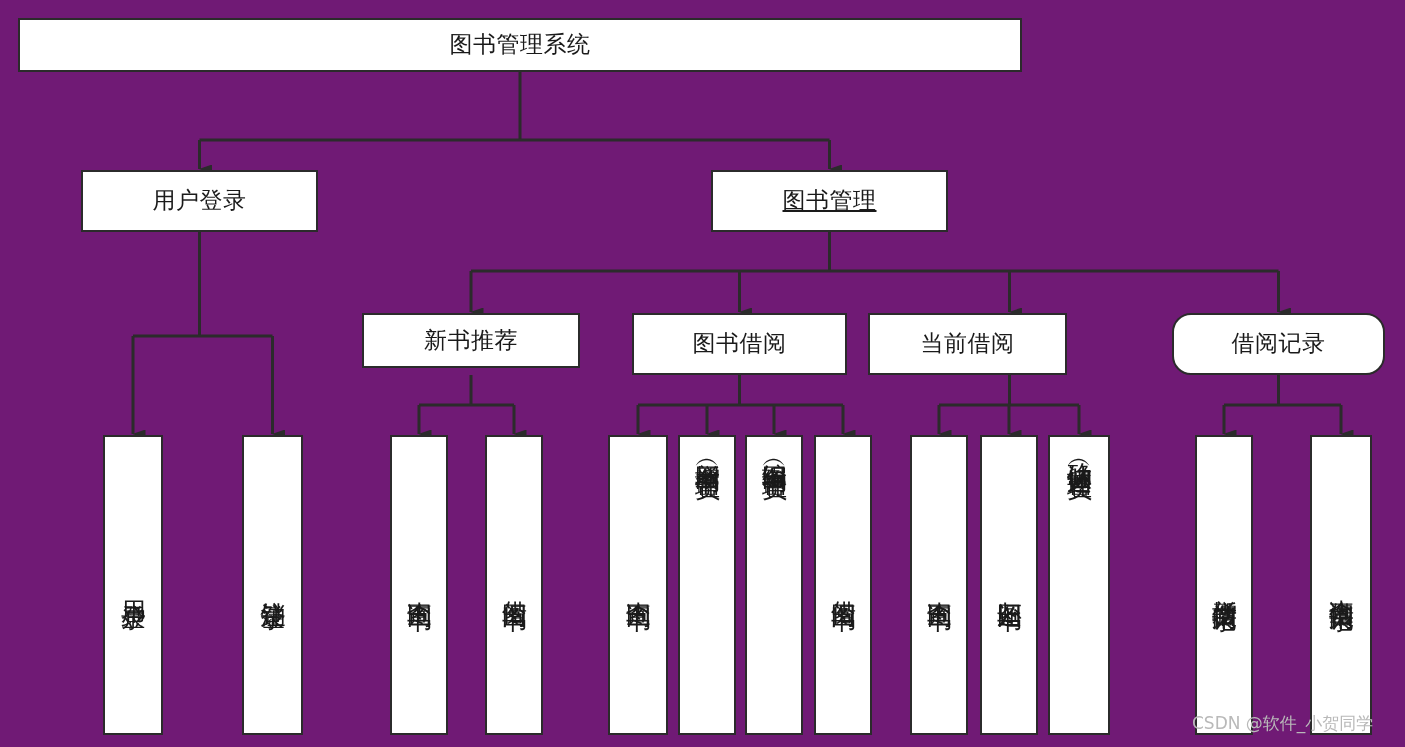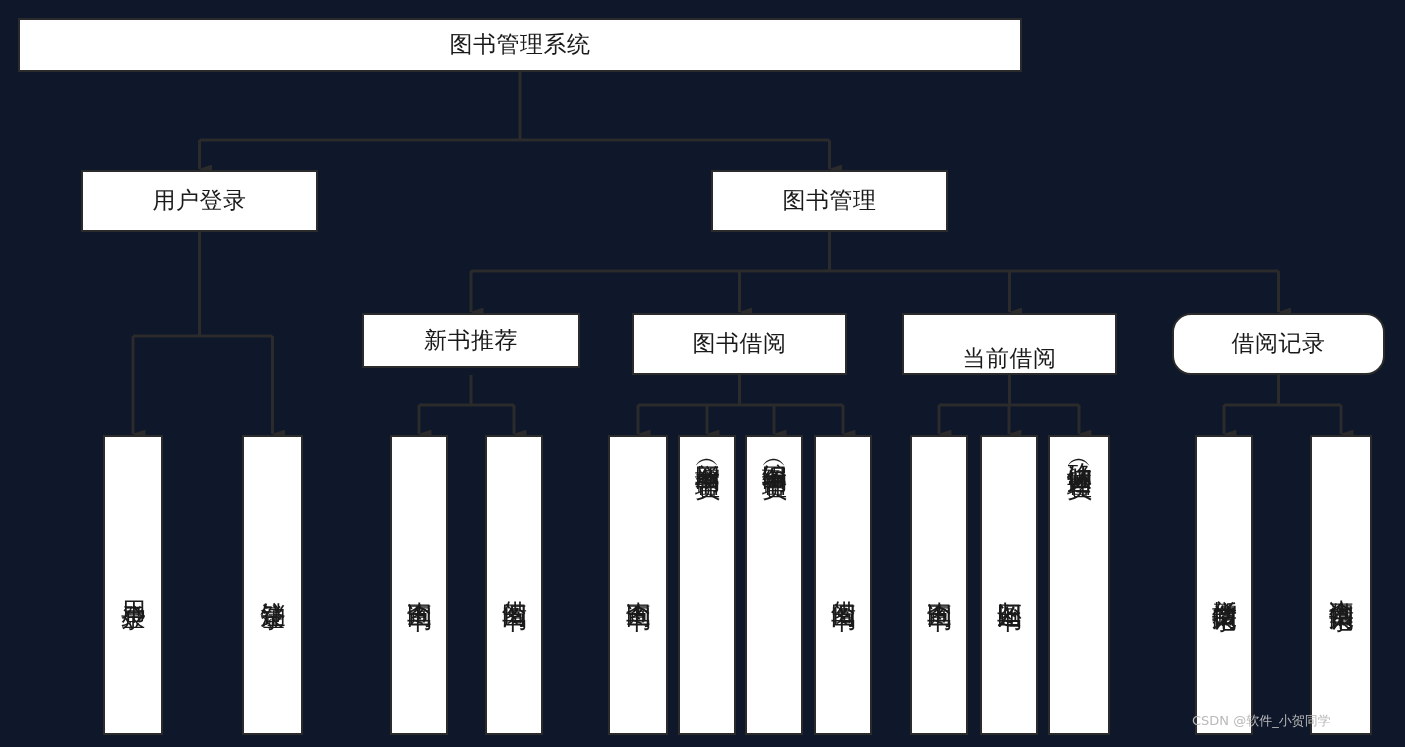--- a/index.html
+++ b/index.html
@@ -8,21 +8,21 @@
     padding: 0;
     background: #ffffff;
   }
   body {
     font-family: "DejaVu Sans", "Liberation Sans", sans-serif;
   }
   #diagram-root {
     position: relative;
     width: 1405px;
     height: 747px;
-    background: #0f172a;
+    background: #701a75;
     overflow: hidden;
   }
   #edge-layer {
     position: absolute;
     left: 0;
     top: 0;
     width: 1405px;
     height: 747px;
     pointer-events: none;
   }
@@ -58,21 +58,21 @@
     writing-mode: vertical-rl;
     text-orientation: upright;
     font-size: 25px;
     letter-spacing: 2px;
     white-space: nowrap;
   }
   #watermark {
     position: absolute;
     left: 1192px;
     top: 712px;
-    font-size: 13px;
+    font-size: 17px;
     color: #b9b9b9;
     z-index: 5;
     white-space: nowrap;
     pointer-events: none;
     font-family: "DejaVu Sans", "Liberation Sans", sans-serif;
   }
 </style>
 </head>
 <body>
 
@@ -122,29 +122,29 @@
   </svg>
 
   <div id="nodes-group">
       <div class="node horizontal" style="left: 18px; top: 18px; width: 1004px; height: 54px; border-color: rgb(43, 43, 43);">
         <span class="label" style="color: rgb(26, 26, 26);">图书管理系统</span>
       </div>
       <div class="node horizontal" style="left: 81px; top: 170px; width: 237px; height: 62px; border-color: rgb(43, 43, 43);">
         <span class="label" style="color: rgb(26, 26, 26);">用户登录</span>
       </div>
       <div class="node horizontal" style="left: 711px; top: 170px; width: 237px; height: 62px; border-color: rgb(43, 43, 43);">
-        <span class="label" style="color: rgb(26, 26, 26);">图书管理</span>
+        <span class="label" style="color: rgb(26, 26, 26); text-decoration: underline;">图书管理</span>
       </div>
       <div class="node horizontal" style="left: 362px; top: 313px; width: 218px; height: 55px; border-color: rgb(43, 43, 43);">
         <span class="label" style="color: rgb(26, 26, 26);">新书推荐</span>
       </div>
       <div class="node horizontal" style="left: 632px; top: 313px; width: 215px; height: 62px; border-color: rgb(43, 43, 43);">
         <span class="label" style="color: rgb(26, 26, 26);">图书借阅</span>
       </div>
-      <div class="node horizontal" style="left: 902px; top: 313px; width: 215px; height: 62px; border-color: rgb(43, 43, 43); align-items: flex-end;">
+      <div class="node horizontal" style="left: 868px; top: 313px; width: 199px; height: 62px; border-color: rgb(43, 43, 43);">
         <span class="label" style="color: rgb(26, 26, 26);">当前借阅</span>
       </div>
       <div class="node horizontal" style="left: 1172px; top: 313px; width: 213px; height: 62px; border-color: rgb(43, 43, 43); border-radius: 19px;">
         <span class="label" style="color: rgb(26, 26, 26);">借阅记录</span>
       </div>
       <div class="node vertical centered" style="left: 103px; top: 435px; width: 60px; height: 300px; border-color: rgb(43, 43, 43);">
         <span class="label" style="color: rgb(26, 26, 26);">用户登录</span>
       </div>
       <div class="node vertical centered" style="left: 242px; top: 435px; width: 61px; height: 300px; border-color: rgb(43, 43, 43);">
         <span class="label" style="color: rgb(26, 26, 26);">注销登录</span>

